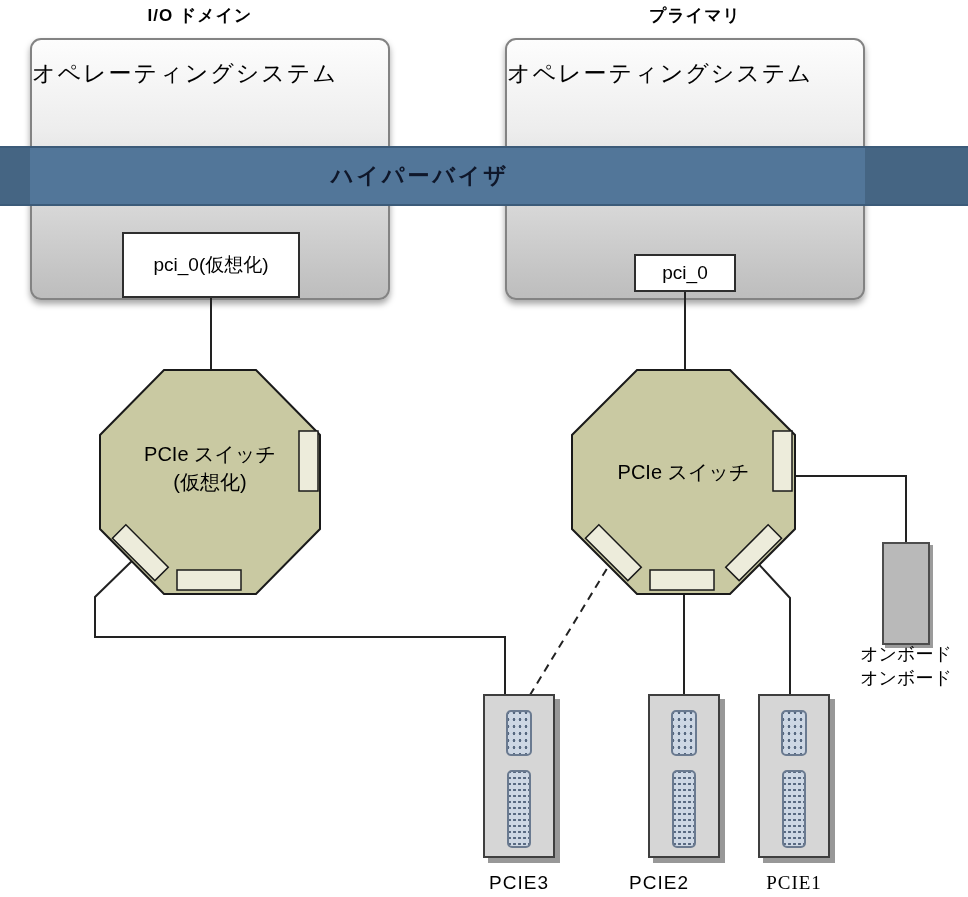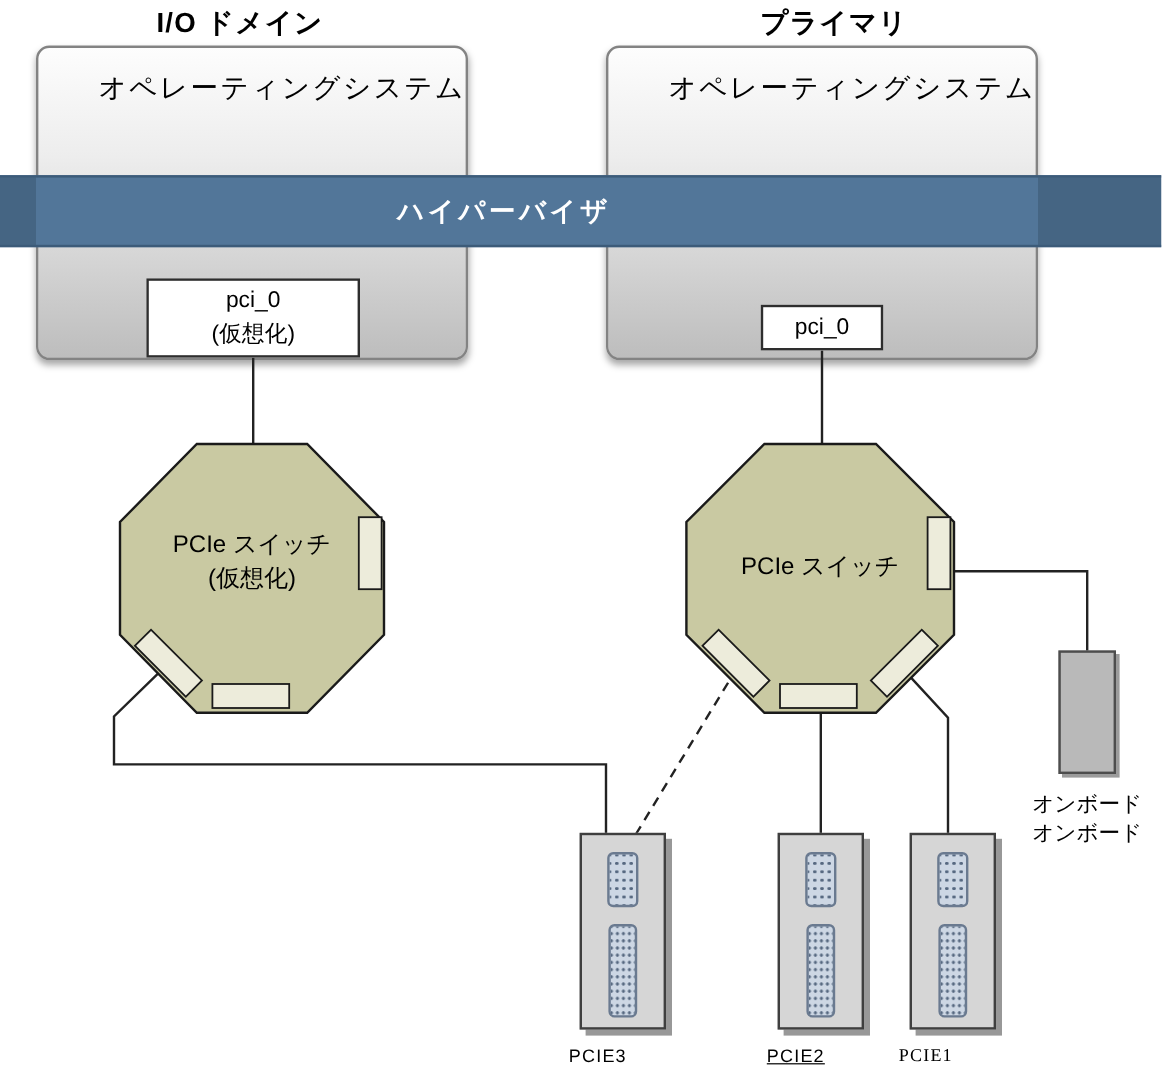--- a/index.html
+++ b/index.html
@@ -2,77 +2,77 @@
 <html style="--hypervisor-blue: #527699; --switch-fill: #c9c9a2; --port-fill: #edecdb;"><head>
 <meta charset="utf-8">
 <style>
   html,body { margin:0; padding:0; background:#ffffff; }
   .stage {
     position:relative; width:968px; height:897px; overflow:hidden;
     font-family:"Liberation Sans","DejaVu Sans",sans-serif; color:#000;
     background:#fff;
   }
   .title {
-    position:absolute; top:4px; font-weight:bold; font-size:23px;
+    position:absolute; top:4px; font-weight:bold; font-size:17px;
     letter-spacing:1px; text-align:center; z-index:4;
   }
   .title-left  { left:30px;  width:340px; }
   .title-right { left:505px; width:380px;font-family:Liberation Mono, monospace; }
 
   .os-box {
     position:absolute; top:38px; width:360px; height:262px; box-sizing:border-box;
     border:2px solid #838383; border-radius:11px;
     background:linear-gradient(180deg,#fdfdfd 0%,#ededed 35%,#d2d2d2 72%,#bdbdbd 100%);
     box-shadow:0 4px 6px rgba(0,0,0,0.35);
     z-index:1;
   }
   .os-left  { left:30px; }
   .os-right { left:505px; }
-  .os-label { margin-top:18px; text-align:right; font-size:23px; letter-spacing:2px; }
+  .os-label { margin-top:18px; text-align:left; font-size:23px; letter-spacing:2px; }
 
   .hypervisor-band {
     position:absolute; left:0; top:146px; width:968px; height:60px; box-sizing:border-box;
     background:var(--hypervisor-blue,#527699);
     border-top:2px solid #3c5b79; border-bottom:2px solid #3c5b79;
     z-index:2;
   }
   .hyp-edge { position:absolute; top:0; bottom:0; background:rgba(25,40,55,0.22); }
   .hyp-edge-left  { left:0; width:30px; }
   .hyp-edge-right { right:0; width:103px; }
   .hyp-label {
     position:absolute; left:0; width:840px; top:50%; transform:translateY(-50%);
-    text-align:center; color:#ffffff; font-weight:bold; font-size:22px; letter-spacing:3px;
+    text-align:center; color:#0f172a; font-weight:bold; font-size:22px; letter-spacing:3px;
   }
 
   .wires { position:absolute; left:0; top:0; z-index:3; }
   .wire        { fill:none; stroke:#222222; stroke-width:2; }
   .wire-dashed { stroke-dasharray:8 6; }
   .octagon { fill:var(--switch-fill,#c9c9a2); stroke:#1a1a1a; stroke-width:2; }
   .port    { fill:var(--port-fill,#edecdb);  stroke:#1a1a1a; stroke-width:1.5; }
 
   .pci-box {
     position:absolute; box-sizing:border-box; background:#ffffff; border:2px solid #2e2e2e;
-    display:flex; flex-direction:column; align-items:center; justify-content:center;
+    display:flex; flex-direction:row; align-items:center; justify-content:center;
     font-size:19px; line-height:1.45; text-align:right; z-index:4;
   }
   .pci-left  { left:122px; top:232px; width:178px; height:66px; }
   .pci-right { left:634px; top:254px; width:102px; height:38px; }
 
   .switch-label {
     position:absolute; text-align:center; font-size:20px; line-height:1.4; z-index:4;
   }
   .switch-label-left  { left:100px; top:440px; width:220px; }
   .switch-label-right { left:572px; top:458px; width:223px; }
 
   .onboard-device {
     position:absolute; left:882px; top:542px; width:48px; height:103px; box-sizing:border-box;
     background:#b9b9b9; border:2px solid #4d4d4d; box-shadow:3px 3px 0 #9b9b9b; z-index:4;
   }
   .onboard-label {
-    position:absolute; left:856px; top:658px; width:100px; text-align:center;
+    position:absolute; left:856px; top:642px; width:100px; text-align:center;
     font-size:18px; line-height:1.35; z-index:4;
   }
 
   .card {
     position:absolute; top:694px; width:72px; height:164px; box-sizing:border-box;
     background:#d6d6d6; border:2px solid #3f3f3f; box-shadow:5px 5px 0 #989898; z-index:5;
   }
   .card-3 { left:483px; }
   .card-2 { left:648px; }
   .card-1 { left:758px; }
@@ -84,25 +84,25 @@
     width:26px; height:46px; margin-top:14px;
     background-image:radial-gradient(circle,#566880 1.2px,transparent 1.6px);
     background-size:6px 7px; background-position:3px 4px;
   }
   .conn-large {
     width:24px; height:78px; margin-top:14px;
     background-image:radial-gradient(circle,#566880 1.1px,transparent 1.5px);
     background-size:5px 6px; background-position:3px 3px;
   }
   .card-label {
-    position:absolute; top:872px; width:90px; 
-    font-size:15px; letter-spacing:1px; z-index:5;
+    position:absolute; top:872px; width:90px; text-align:center;
+    font-size:19px; letter-spacing:1px; z-index:5;
   }
   .label-3 { left:474px; }
-  .label-2 { left:639px;text-decoration:underline; }
+  .label-2 { left:614px; }
   .label-1 { left:749px;font-family:Liberation Serif, serif; }
 </style>
 </head>
 <body>
 
 <div class="stage">
 
   <div class="title title-left">I/O ドメイン</div>
   <div class="title title-right">プライマリ</div>
 

